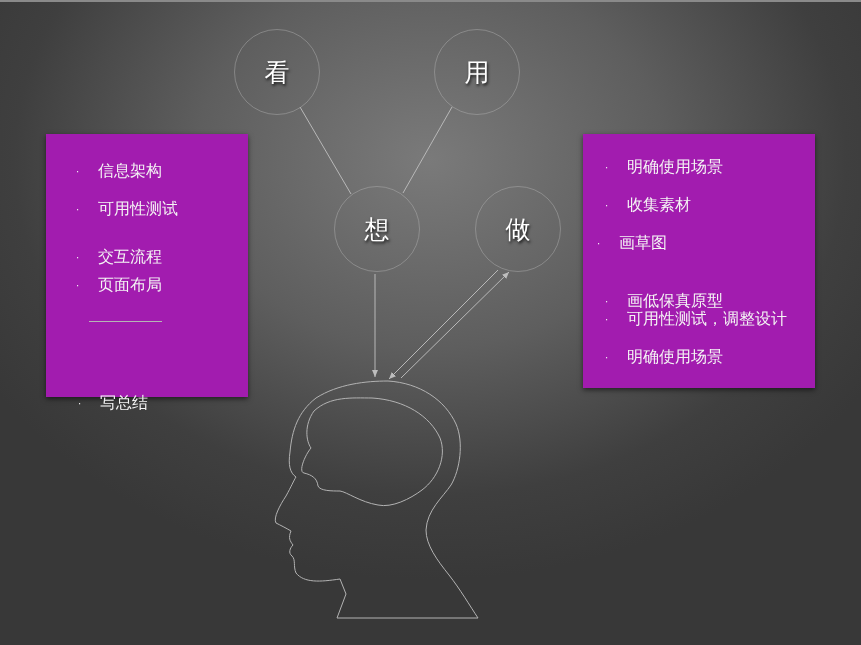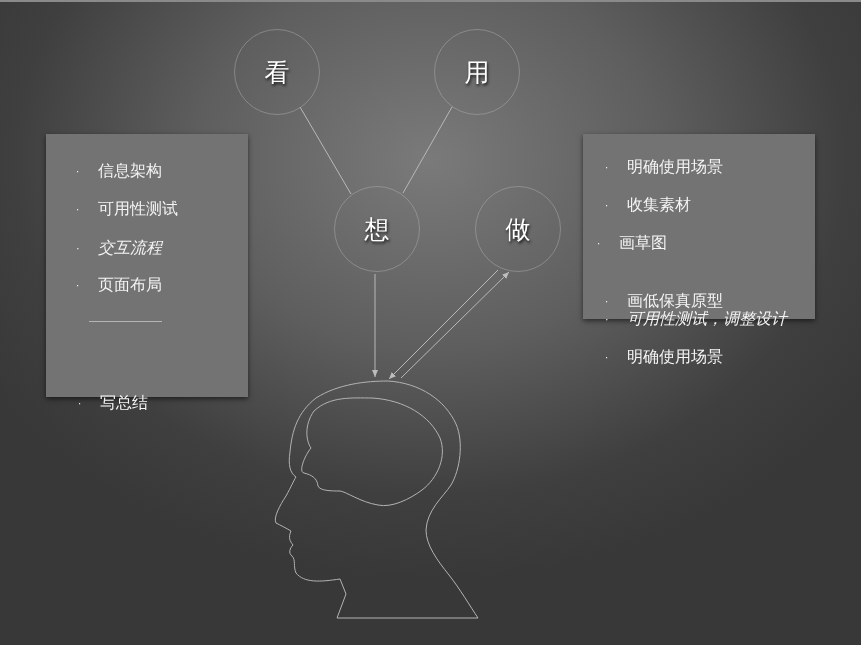--- a/index.html
+++ b/index.html
@@ -3,21 +3,21 @@
 <meta charset="utf-8">
 <style>
   html, body { margin:0; padding:0; }
   body {
     width:861px; height:645px; overflow:hidden; position:relative;
     background: radial-gradient(ellipse 520px 420px at 430px 160px, #7a7a7a 0%, #5e5e5e 45%, #3f3f3f 80%, #383838 100%);
     font-family: "DejaVu Sans", sans-serif;
   }
   .topline { position:absolute; left:0; top:0; width:861px; height:2px; background:#8a8a8a; }
   .panel {
-    position:absolute; background:#737373;
+    position:absolute; background:#a21caf;
     box-shadow: 0 2px 5px rgba(0,0,0,0.55);
   }
   .panel ul { list-style:none; margin:0; padding:0; }
   .panel li {
     position:absolute; color:#f4f4f4; font-size:16px; line-height:20px; white-space:nowrap;
   }
   .bullet { display:inline-block; width:22px; font-size:10px; vertical-align:middle; text-align:left; }
   .sep { position:absolute; height:1px; background:#b5b5b5; }
   .node {
     position:absolute; border:1px solid rgba(180,180,180,0.45); border-radius:50%;
@@ -66,31 +66,31 @@
   <span>想</span>
 </div>
 <div class="node" style="left:475px; top:186px; width:84px; height:84px;">
   <span>做</span>
 </div>
 
 <div class="panel" style="left:46px; top:134px; width:202px; height:263px;">
   <ul>
     <li style="left:30px; top:27px;"><span class="bullet">·</span><span>信息架构</span></li>
     <li style="left:30px; top:65px;"><span class="bullet">·</span><span>可用性测试</span></li>
-    <li style="left:30px; top:104px;font-style:italic;"><span class="bullet">·</span><span>交互流程</span></li>
+    <li style="left:30px; top:113px;"><span class="bullet">·</span><span>交互流程</span></li>
     <li style="left:30px; top:141px;"><span class="bullet">·</span><span>页面布局</span></li>
   </ul>
   <div class="sep" style="left:43px; top:187px; width:73px;"></div>
   <ul>
     <li style="left:32px; top:212px;margin-top:47px;"><span class="bullet">·</span><span>写总结</span></li>
   </ul>
 </div>
 
-<div class="panel" style="left:583px; top:134px; width:232px; height:185px;">
+<div class="panel" style="left:583px; top:134px; width:232px; height:254px;">
   <ul>
     <li style="left:22px; top:23px;"><span class="bullet">·</span><span>明确使用场景</span></li>
     <li style="left:22px; top:61px;"><span class="bullet">·</span><span>收集素材</span></li>
     <li style="left:14px; top:99px;"><span class="bullet">·</span><span>画草图</span></li>
     <li style="left:22px; top:137px;margin-top:20px;"><span class="bullet">·</span><span>画低保真原型</span></li>
-    <li style="left:22px; top:175px;font-style:italic;"><span class="bullet">·</span><span>可用性测试，调整设计</span></li>
+    <li style="left:22px; top:175px;"><span class="bullet">·</span><span>可用性测试，调整设计</span></li>
     <li style="left:22px; top:213px;"><span class="bullet">·</span><span>明确使用场景</span></li>
   </ul>
 </div>
 
 </body></html>

